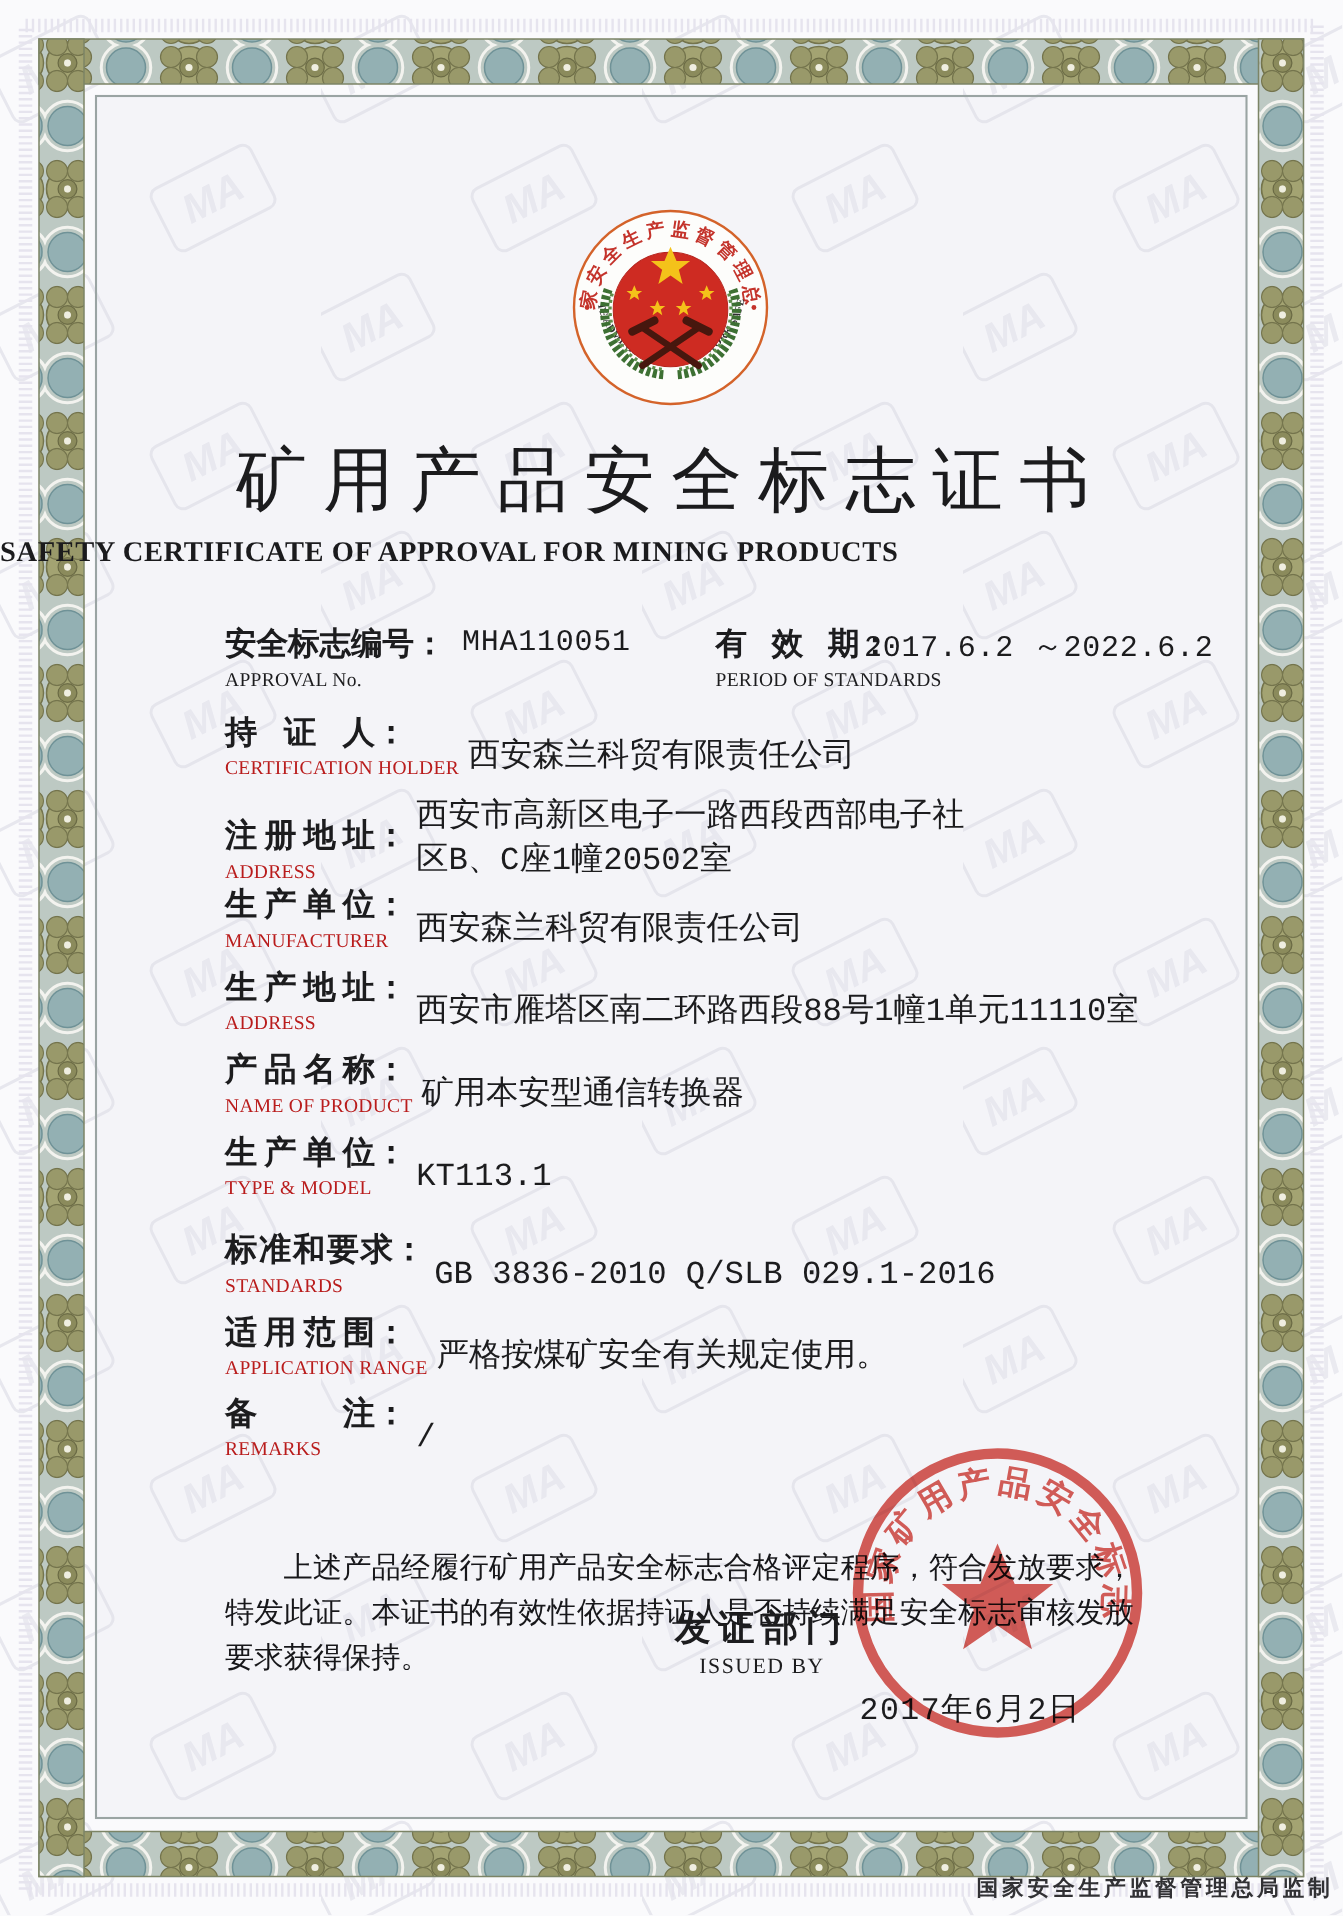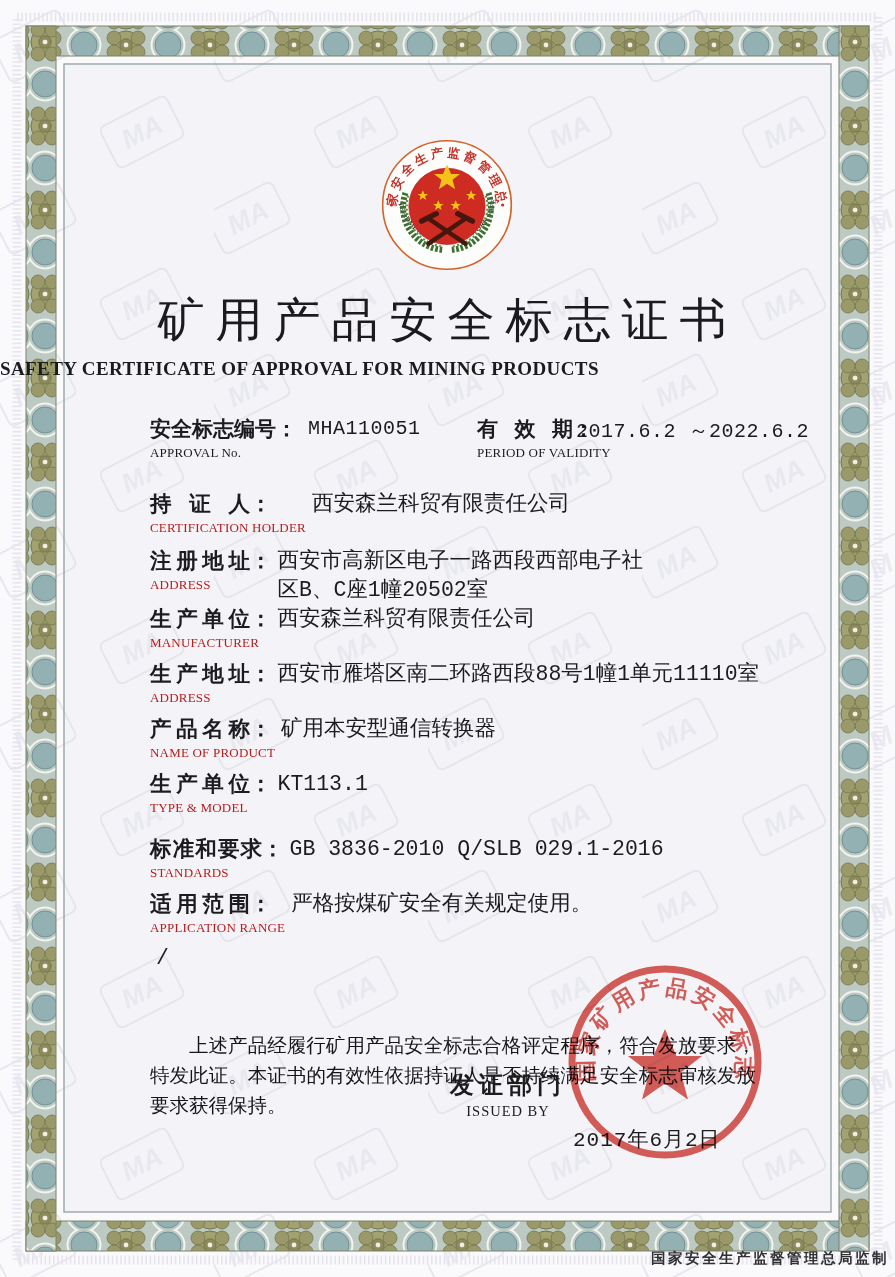--- a/index.html
+++ b/index.html
@@ -23,21 +23,21 @@
     position:absolute;left:0;top:358px;width:895px;text-align:left;
     font-size:19px;font-weight:bold;letter-spacing:.4px;color:#1b1b1d;font-family:Liberation Serif, serif;
   }
   
   .hdr-lbl{font-size:21px;font-weight:bold;white-space:nowrap;}
   .hdr-lbl .just{display:inline-block;text-align:justify;text-align-last:justify;vertical-align:top;}
   .hdr-en{font-size:13px;font-family:"Liberation Serif",serif;letter-spacing:.2px;}
   .mono{font-family:"Liberation Mono","DejaVu Sans Mono","Liberation Serif",serif;}
   .hdr-val{font-size:20px;font-weight:500;letter-spacing:.5px;white-space:nowrap;}
   
-  .row{position:absolute;left:150px;display:flex;align-items:flex-start;margin-top:16px;}
+  .row{position:absolute;left:150px;display:flex;align-items:flex-end;}
   .lcol{flex:0 0 auto;}
   .lcn{font-size:21.5px;font-weight:bold;line-height:29px;white-space:nowrap;}
   .lbl{display:inline-block;width:100px;text-align:justify;text-align-last:justify;vertical-align:top;}
   .lbl.wide{width:112px;}
   .colon{display:inline-block;}
   .len{font-size:13px;letter-spacing:.2px;margin-top:1px;color:#b91c1c;}
   .vcol{margin-left:6px;font-size:21.5px;line-height:29px;max-width:610px;
         font-family:"Liberation Mono","DejaVu Sans Mono","Liberation Serif",serif;}
   
   .statement{
@@ -164,21 +164,21 @@
 
 <div class="abs hdr-lbl" style="left:150px;top:415px;">
   <span>安全标志编号</span><span>：</span>
 </div>
 <div class="abs hdr-en" style="left:150px;top:445px;">APPROVAL No.</div>
 <div class="abs hdr-val mono" style="left:308px;top:417px;">MHA110051</div>
 
 <div class="abs hdr-lbl" style="left:477px;top:415px;">
   <span class="just" style="width:96px;">有效期</span><span>：</span>
 </div>
-<div class="abs hdr-en" style="left:477px;top:445px;">PERIOD OF VALIDITY</div>
+<div class="abs hdr-en" style="left:477px;top:445px;">PERIOD OF STANDARDS</div>
 <div class="abs hdr-val mono" style="left:576px;top:417px;">2017.6.2 ～2022.6.2</div>
 
 <div class="row" style="top:474px;">
   <div class="lcol">
       <div class="lcn"><span class="lbl">持证人</span><span class="colon">：</span></div>
     <div class="len">CERTIFICATION HOLDER</div>
     </div>
   <div class="vcol">
       <div>西安森兰科贸有限责任公司</div>
     </div>
@@ -249,20 +249,24 @@
   <div class="lcol">
       <div class="lcn"><span class="lbl">适用范围</span><span class="colon">：</span></div>
     <div class="len">APPLICATION RANGE</div>
     </div>
   <div class="vcol">
       <div>严格按煤矿安全有关规定使用。</div>
     </div>
 </div>
 
 <div class="row" style="top:928px;">
+  <div class="lcol">
+      <div class="lcn"><span class="lbl">备注</span><span class="colon">：</span></div>
+    <div class="len">REMARKS</div>
+    </div>
   <div class="vcol">
       <div>/</div>
     </div>
 </div>
 
 <div class="statement">上述产品经履行矿用产品安全标志合格评定程序，符合发放要求，特发此证。本证书的有效性依据持证人是否持续满足安全标志审核发放要求获得保持。</div>
 
 <div class="issued">
   <div class="issued-cn">发证部门</div>
   <div class="issued-en">ISSUED BY</div>

